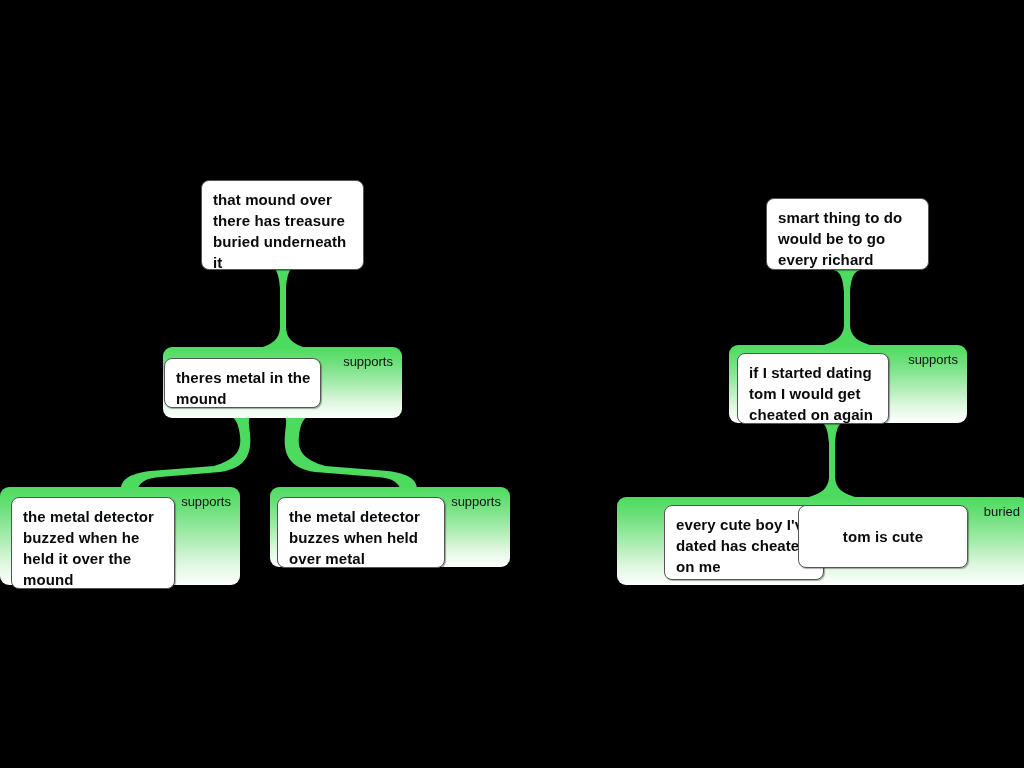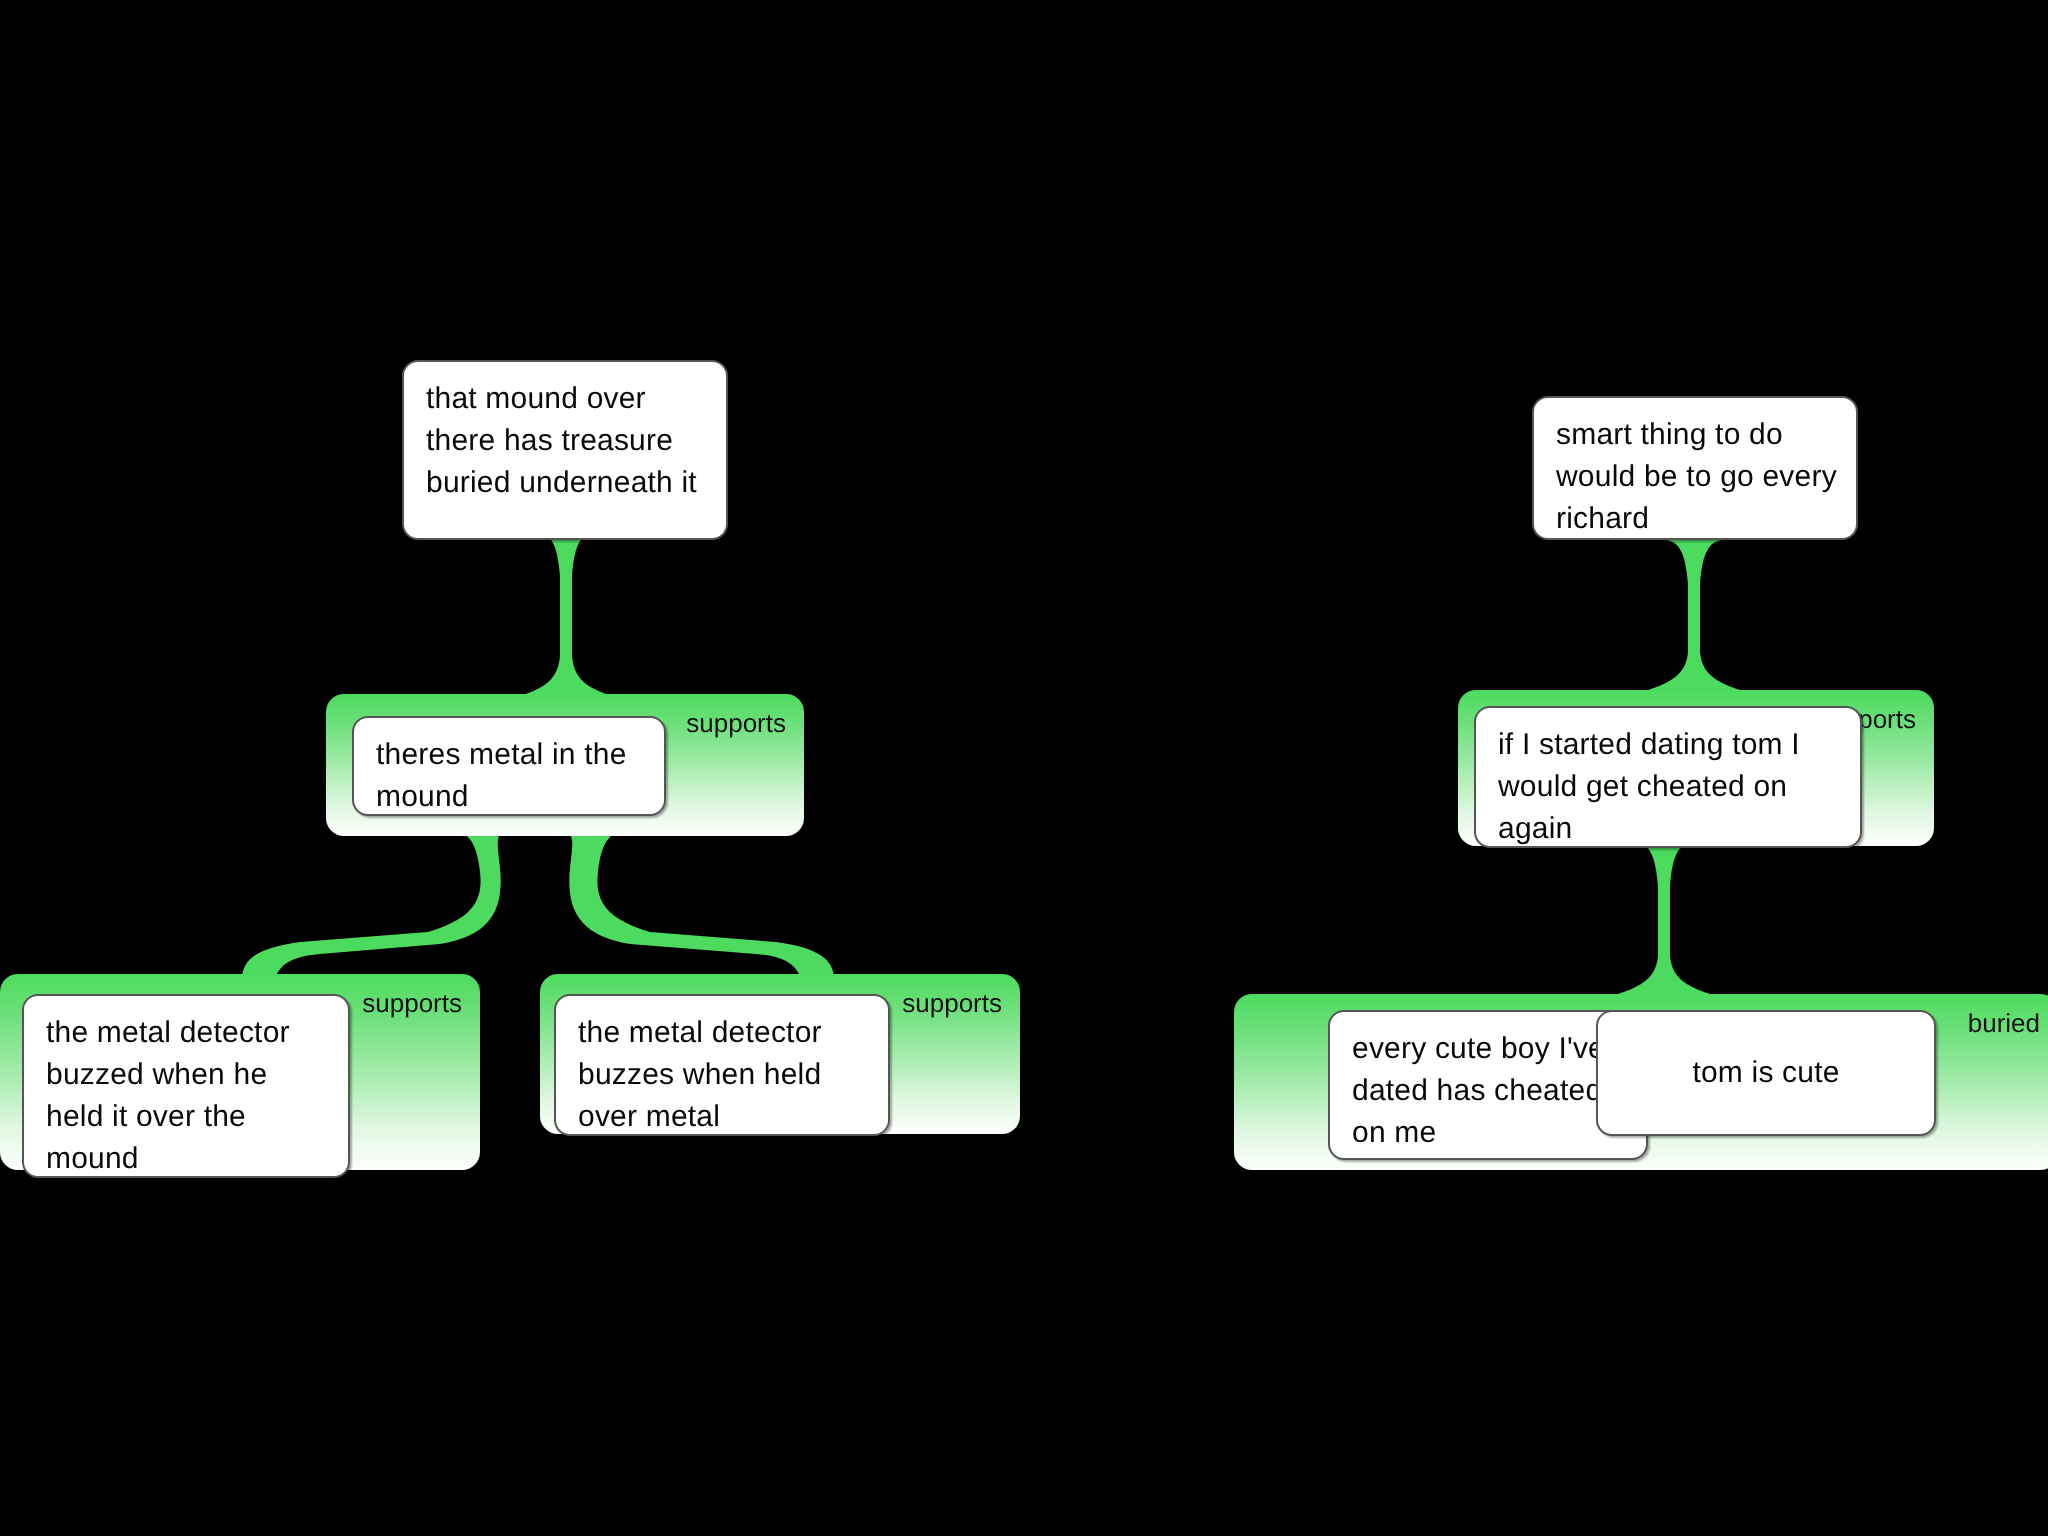--- a/index.html
+++ b/index.html
@@ -52,20 +52,21 @@
   }
   
   .claim {
     position: absolute;
     z-index: 3;
     background: #ffffff;
     border: 1px solid #555555;
     border-radius: 8px;
     box-sizing: border-box;
     box-shadow: 1px 1px 1px rgba(0,0,0,0.32);
+    font-weight: bold;
   }
   .claim-text {
     position: absolute;
     left: 11px;
     right: 9px;
     top: 8px;
     font-size: 15px;
     line-height: 21px;
     color: #0a0a0a;
     font-family: "Liberation Sans", sans-serif;
@@ -153,21 +154,21 @@
     </g>
   </svg>
 
   <div class="claim" style="left:201px; top:180px; width:163px; height:90px;">
     <div class="claim-text">that mound over there has treasure buried underneath it</div>
   </div>
 
   <div class="relation" style="left:163px; top:347px; width:239px; height:71px;">
     <div class="relation-label">supports</div>
   </div>
-  <div class="claim" style="left:176px; top:358px; width:157px; height:50px;">
+  <div class="claim" style="left:164px; top:358px; width:157px; height:50px;">
     <div class="claim-text">theres metal in the mound</div>
   </div>
 
   <div class="relation" style="left:0px; top:487px; width:240px; height:98px;">
     <div class="relation-label">supports</div>
   </div>
   <div class="claim" style="left:11px; top:497px; width:164px; height:92px;">
     <div class="claim-text">the metal detector buzzed when he held it over the mound</div>
   </div>
 
@@ -178,21 +179,21 @@
     <div class="claim-text">the metal detector buzzes when held over metal</div>
   </div>
 
   <div class="claim" style="left:766px; top:198px; width:163px; height:72px;">
     <div class="claim-text">smart thing to do would be to go every richard</div>
   </div>
 
   <div class="relation" style="left:729px; top:345px; width:238px; height:78px;">
     <div class="relation-label">supports</div>
   </div>
-  <div class="claim" style="left:737px; top:353px; width:194px; height:71px;">
+  <div class="claim" style="left:737px; top:353px; width:152px; height:71px;">
     <div class="claim-text">if I started dating tom I would get cheated on again</div>
   </div>
 
   <div class="relation" style="left:617px; top:497px; width:412px; height:88px;">
     <div class="relation-label">buried</div>
   </div>
   <div class="claim" style="left:628px; top:505px; width:160px; height:75px;margin-left:36px;">
     <div class="claim-text">every cute boy I've dated has cheated on me</div>
   </div>
   <div class="claim vcenter" style="left:798px; top:505px; width:170px; height:63px;">

